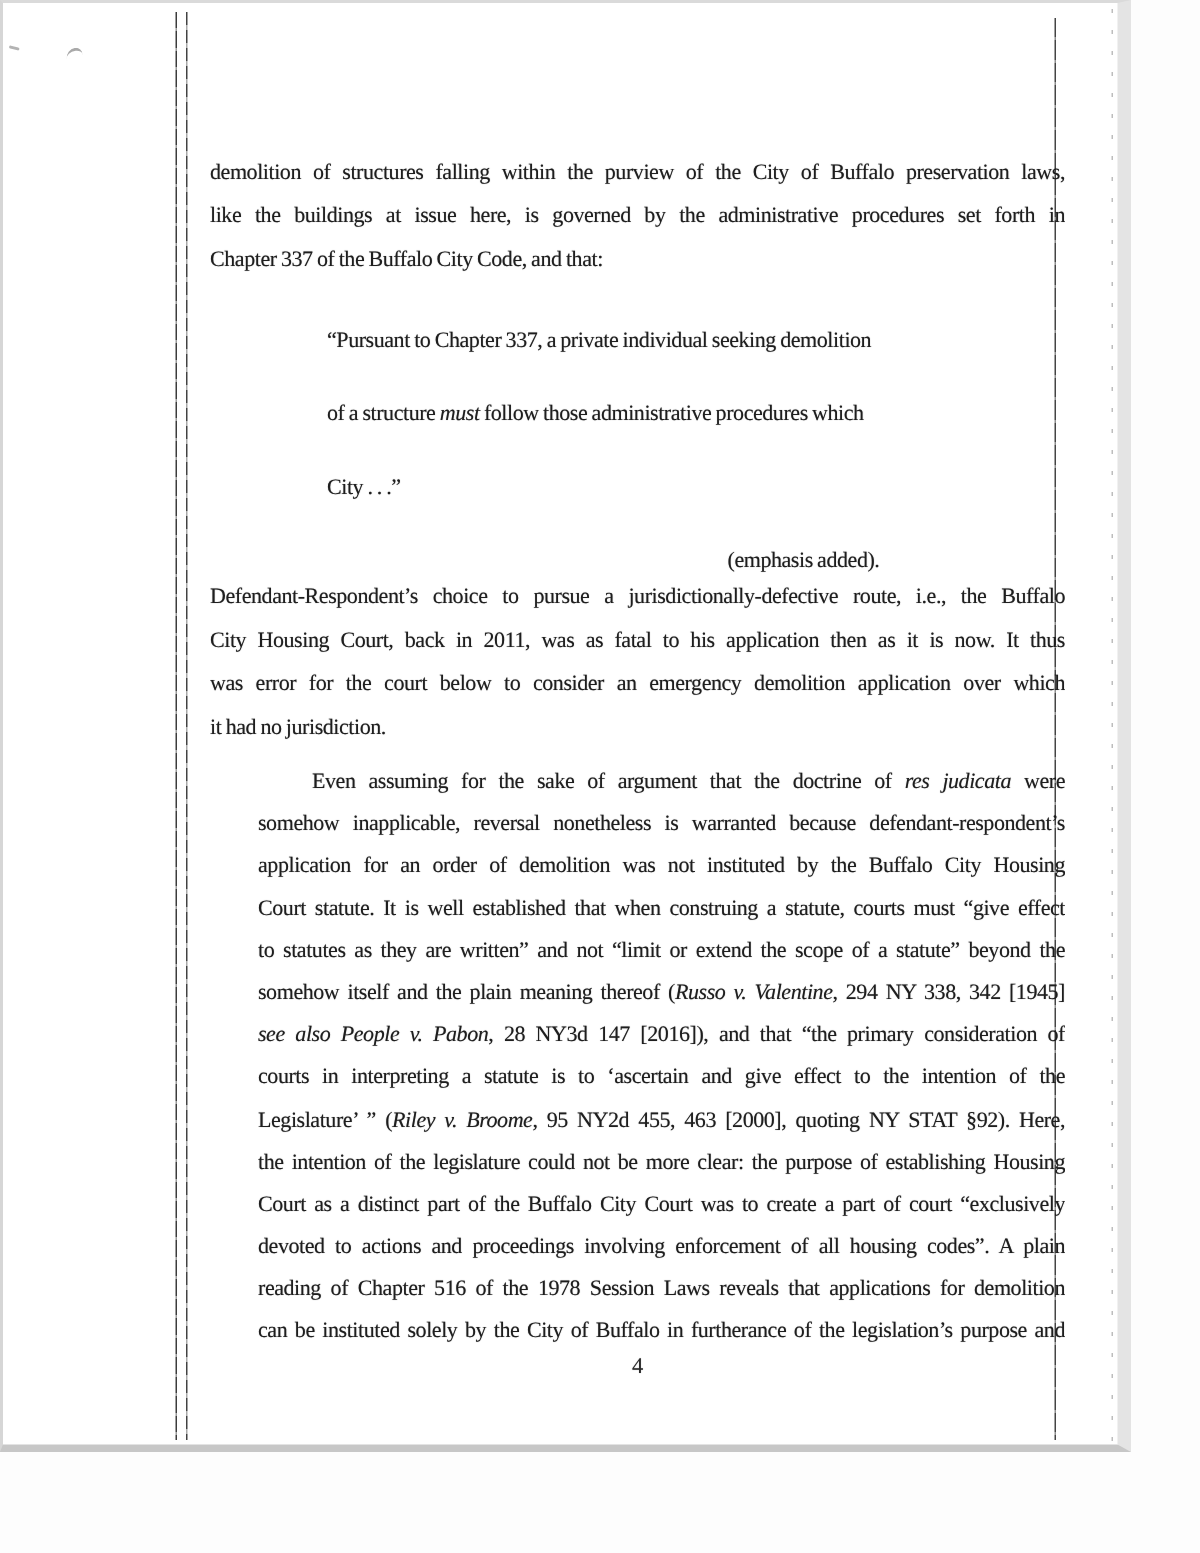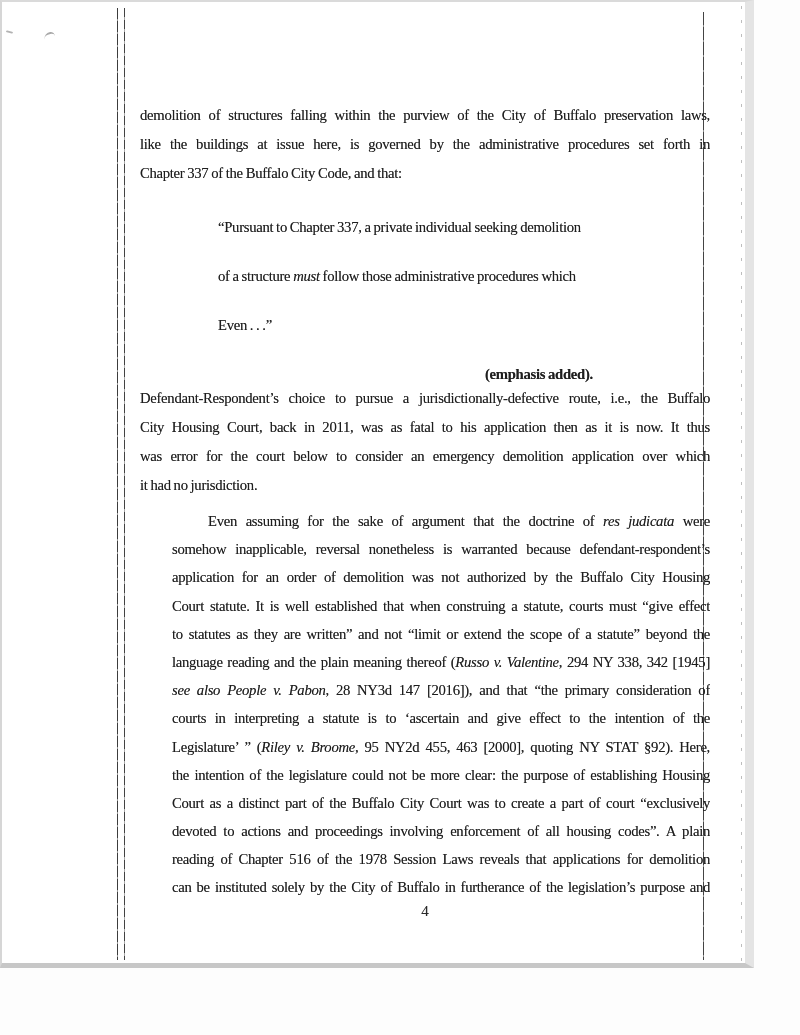--- a/index.html
+++ b/index.html
@@ -93,36 +93,36 @@
 
     <div class="doc">
         <div class="block p1">
           <div class="line j"><span>demolition of structures falling within the purview of the City of Buffalo preservation laws,</span></div>
           <div class="line j"><span>like the buildings at issue here, is governed by the administrative procedures set forth in</span></div>
           <div class="line"><span>Chapter 337 of the Buffalo City Code, and that:</span></div>
         </div>
         <div class="block quote">
           <div class="line"><span>“Pursuant to Chapter 337, a private individual seeking demolition</span></div>
           <div class="line"><span>of a structure </span><em>must</em><span> follow those administrative procedures which</span></div>
-          <div class="line"><span>Even . . .”</span></div>
-          <div class="line" style="margin-left: 267px; font-weight: bold;"><span>(emphasis added).</span></div>
+          <div class="line"><span>City . . .”</span></div>
+          <div class="line" style="margin-left: 267px;"><span>(emphasis added).</span></div>
         </div>
         <div class="block p2">
           <div class="line j"><span>Defendant-Respondent’s choice to pursue a jurisdictionally-defective route, i.e., the Buffalo</span></div>
           <div class="line j"><span>City Housing Court, back in 2011, was as fatal to his application then as it is now.  It thus</span></div>
           <div class="line j"><span>was error for the court below to consider an emergency demolition application over which</span></div>
           <div class="line"><span>it had no jurisdiction.</span></div>
         </div>
         <div class="block p3">
           <div class="line j ind"><span>Even assuming for the sake of argument that the doctrine of </span><em>res judicata</em><span> were</span></div>
           <div class="line j"><span>somehow inapplicable, reversal nonetheless is warranted because defendant-respondent’s</span></div>
-          <div class="line j"><span>application for an order of demolition was not authorized by the Buffalo City Housing</span></div>
+          <div class="line j"><span>application for an order of demolition was not instituted by the Buffalo City Housing</span></div>
           <div class="line j"><span>Court statute.  It is well established that when construing a statute, courts must “give effect</span></div>
           <div class="line j"><span>to statutes as they are written” and not “limit or extend the scope of a statute” beyond the</span></div>
-          <div class="line j"><span>language reading and the plain meaning thereof (</span><em>Russo v. Valentine</em><span>, 294 NY 338, 342 [1945]</span></div>
+          <div class="line j"><span>somehow itself and the plain meaning thereof (</span><em>Russo v. Valentine</em><span>, 294 NY 338, 342 [1945]</span></div>
           <div class="line j"><em>see also People v. Pabon</em><span>, 28 NY3d 147 [2016]), and that “the primary consideration of</span></div>
           <div class="line j"><span>courts in interpreting a statute is to ‘ascertain and give effect to the intention of the</span></div>
           <div class="line j"><span>Legislature’ ” (</span><em>Riley v. Broome</em><span>, 95 NY2d 455, 463 [2000], quoting NY STAT §92).  Here,</span></div>
           <div class="line j"><span>the intention of the legislature could not be more clear: the purpose of establishing Housing</span></div>
           <div class="line j"><span>Court as a distinct part of the Buffalo City Court was to create a part of court “exclusively</span></div>
           <div class="line j"><span>devoted to actions and proceedings involving enforcement of all housing codes”.  A plain</span></div>
           <div class="line j"><span>reading of Chapter 516 of the 1978 Session Laws reveals that applications for demolition</span></div>
           <div class="line j"><span>can be instituted solely by the City of Buffalo in furtherance of the legislation’s purpose and</span></div>
         </div>
       </div>

